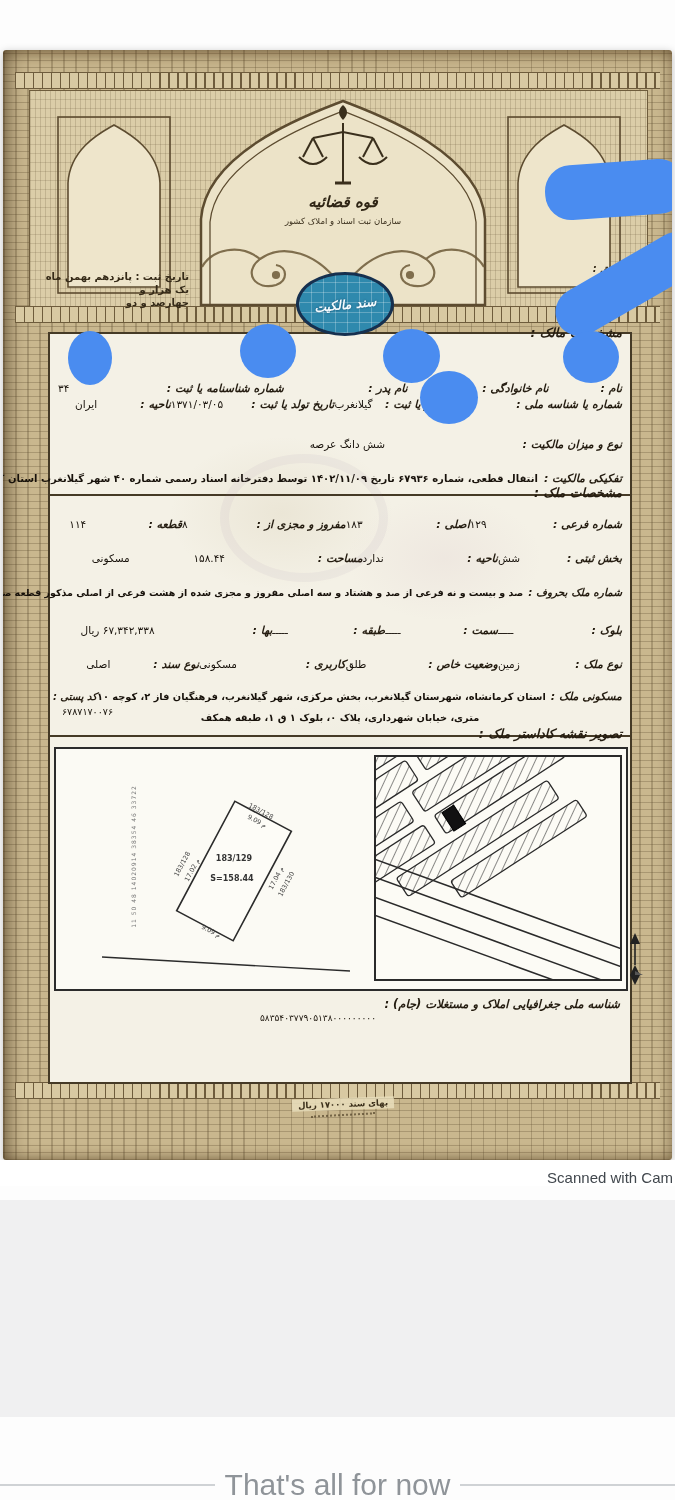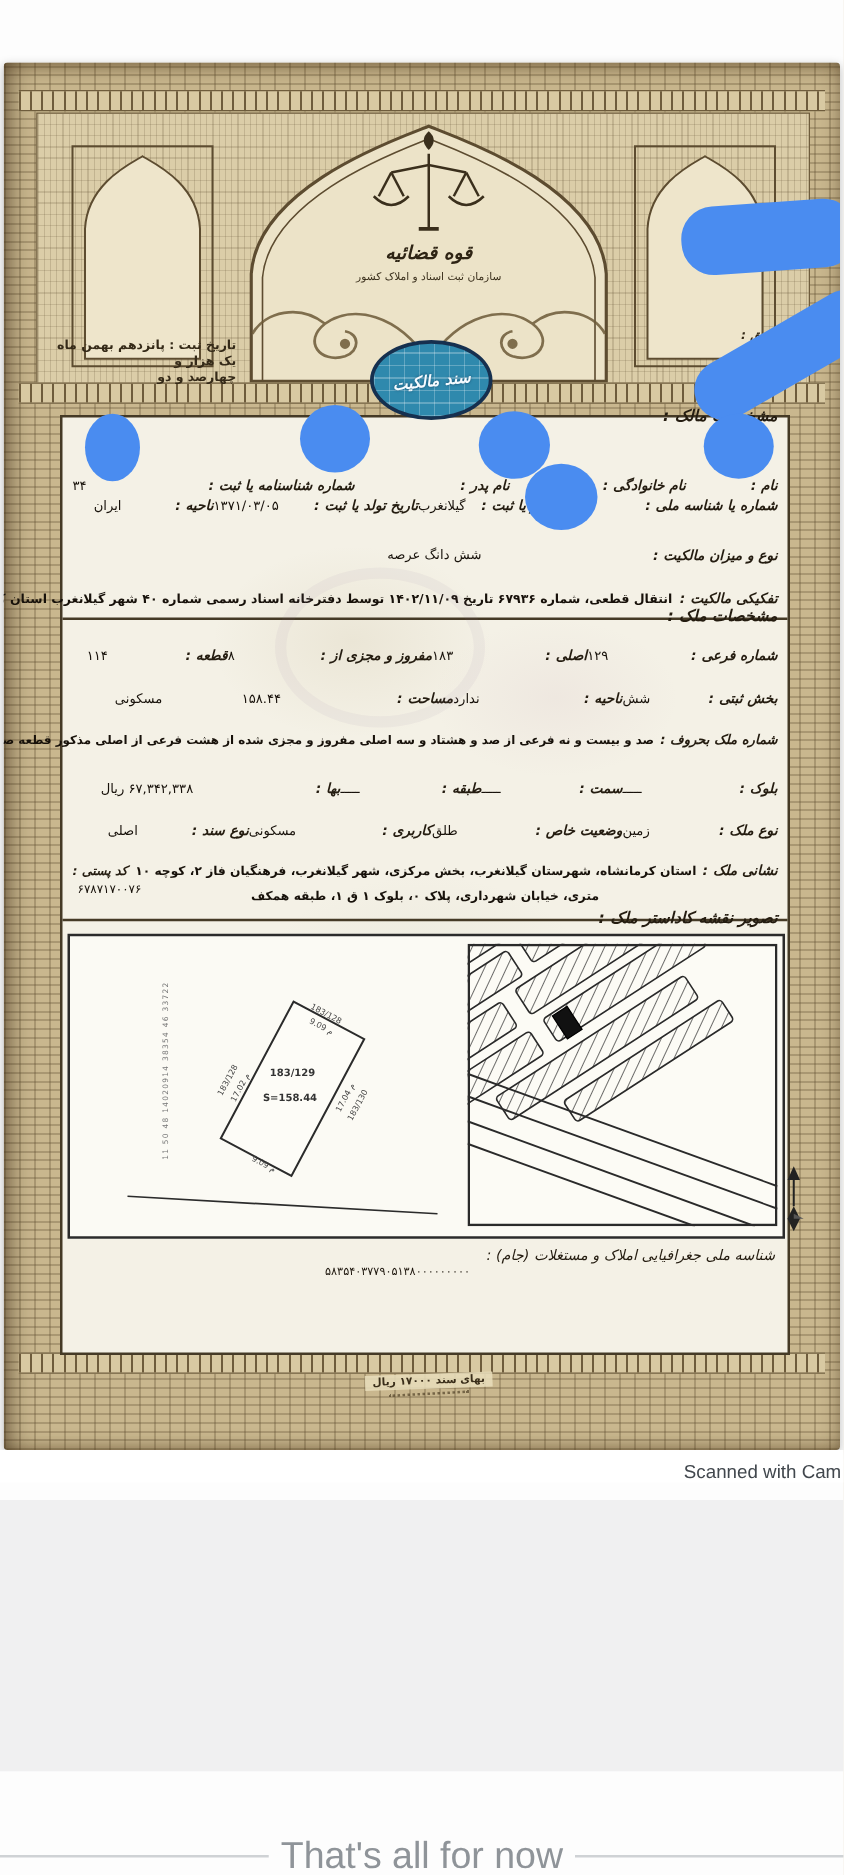--- a/index.html
+++ b/index.html
@@ -63,21 +63,21 @@
   .lbl{font-weight:bold;font-style:italic;font-size:11px;white-space:nowrap;color:#241c10;}
   .val{font-size:10.5px;white-space:nowrap;color:#17110a;}
   .watermark{position:absolute;left:170px;top:120px;width:150px;height:110px;border-radius:50%;
        border:9px solid rgba(140,110,150,.07);z-index:1;}
 
   
   .map-frame{position:absolute;left:4px;top:413px;width:570px;height:240px;
        border:2px solid #2b2b2b;background:#fbfaf4;direction:ltr;}
   .side-note{position:absolute;left:-28px;top:104px;width:210px;transform:rotate(-90deg);
        font-size:6px;color:#777;letter-spacing:1px;text-align:center;}
-  .jam-label{position:absolute;right:10px;top:663px;font-size:11.5px;font-weight:normal;
+  .jam-label{position:absolute;right:10px;top:663px;font-size:11.5px;font-weight:bold;
        font-style:italic;text-align:center;}
   .jam-value{position:absolute;left:210px;top:679px;direction:ltr;font-size:9px;
        letter-spacing:2.5px;color:#1c150c;}
 
   .doc-footer{position:absolute;left:280px;top:1042px;width:120px;z-index:8;text-align:center;
        direction:rtl;}
   .doc-footer .chip{display:inline-block;background:rgba(233,222,188,.85);padding:1px 6px;
        font-size:8.5px;font-weight:bold;color:#3a2e1a;transform:rotate(-2deg);}
   .squiggle{margin:3px auto 0;width:64px;border-bottom:2px dotted rgba(74,58,34,.65);
        transform:rotate(-3deg);}
@@ -291,21 +291,21 @@
           <span class="lbl">کاربری :</span>
           <span class="val">مسکونی</span>
         </div>
         <div class="cell" style="width:20%;">
           <span class="lbl">نوع سند :</span>
           <span class="val">اصلی</span>
         </div>
       </div>
 
       <div class="row" style="top:356px;">
-        <span class="lbl">نشانی ملک :</span>
+        <span class="lbl">مسکونی ملک :</span>
         <span class="val" style="flex:1;margin-right:5px;font-weight:bold;font-size:9.8px;">استان کرمانشاه، شهرستان گیلانغرب، بخش مرکزی، شهر گیلانغرب، فرهنگیان فاز ۲، کوچه ۱۰</span>
         <span class="lbl" style="font-size:10px;font-style:italic;">کد پستی :</span>
       </div>
       <div class="row" style="top:378px;justify-content:center;">
         <span class="val" style="font-weight:bold;font-size:9.8px;">متری، خیابان شهرداری، پلاک ۰، بلوک ۱ ق ۱، طبقه همکف</span>
       </div>
       <span class="val" style="position:absolute;left:12px;top:372px;direction:ltr;letter-spacing:1px;font-size:9.5px;">۶۷۸۷۱۷۰۰۷۶</span>
 
       <div class="hr" style="top:401px;"></div>
 

